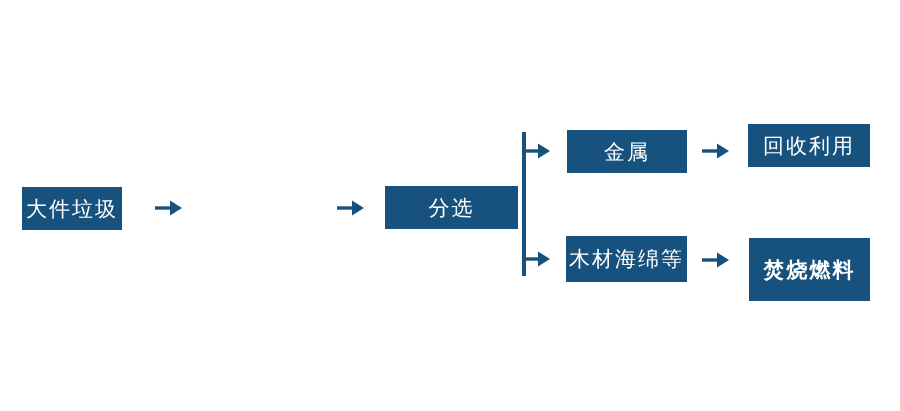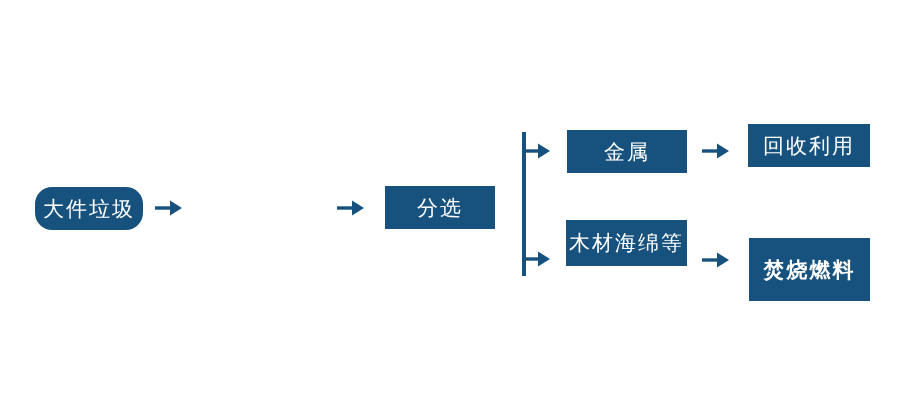--- a/index.html
+++ b/index.html
@@ -43,38 +43,38 @@
     width: 4px;
     height: 144px;
     background: var(--arrow-blue, #16527d);
   }
 </style>
 </head>
 <body>
 
 <div class="canvas">
 
-  <div class="node blue" style="left:35px;  top:187px; width:108px; height:43px;border-radius:17px;">大件垃圾</div>
+  <div class="node blue" style="left:22px;  top:187px; width:100px; height:43px;">大件垃圾</div>
 
   <span class="arrow" style="left:155px; top:198px;">
     <svg viewBox="0 0 28 20" width="28" height="20">
       <path d="M0 10 H17" stroke="currentColor" stroke-width="3.4" fill="none"></path>
       <path d="M15 2.5 L27 10 L15 17.5 Z" fill="currentColor"></path>
     </svg>
   </span>
 
 
   <span class="arrow" style="left:337px; top:198px;">
     <svg viewBox="0 0 28 20" width="28" height="20">
       <path d="M0 10 H17" stroke="currentColor" stroke-width="3.4" fill="none"></path>
       <path d="M15 2.5 L27 10 L15 17.5 Z" fill="currentColor"></path>
     </svg>
   </span>
 
-  <div class="node blue" style="left:385px; top:186px; width:110px; height:43px;">分选</div>
+  <div class="node blue" style="left:385px; top:186px; width:133px; height:43px;">分选</div>
 
   <div class="vline"></div>
 
   <span class="arrow" style="left:525px; top:141px; width:26px;">
     <svg viewBox="0 0 26 20" width="26" height="20">
       <path d="M0 10 H15" stroke="currentColor" stroke-width="3.4" fill="none"></path>
       <path d="M13 2.5 L25 10 L13 17.5 Z" fill="currentColor"></path>
     </svg>
   </span>
 
@@ -89,21 +89,21 @@
 
   <span class="arrow" style="left:702px; top:141px;">
     <svg viewBox="0 0 28 20" width="28" height="20">
       <path d="M0 10 H17" stroke="currentColor" stroke-width="3.4" fill="none"></path>
       <path d="M15 2.5 L27 10 L15 17.5 Z" fill="currentColor"></path>
     </svg>
   </span>
 
   <div class="node blue" style="left:748px; top:124px; width:122px; height:43px;">回收利用</div>
 
-  <div class="node blue" style="left:566px; top:220px; width:121px; height:46px;">木材海绵等</div>
+  <div class="node blue" style="left:566px; top:236px; width:121px; height:46px;">木材海绵等</div>
 
   <span class="arrow" style="left:702px; top:250px;">
     <svg viewBox="0 0 28 20" width="28" height="20">
       <path d="M0 10 H17" stroke="currentColor" stroke-width="3.4" fill="none"></path>
       <path d="M15 2.5 L27 10 L15 17.5 Z" fill="currentColor"></path>
     </svg>
   </span>
 
   <div class="node blue" style="left:749px; top:238px; width:121px; height:63px;font-weight:bold;">焚烧燃料</div>
 

